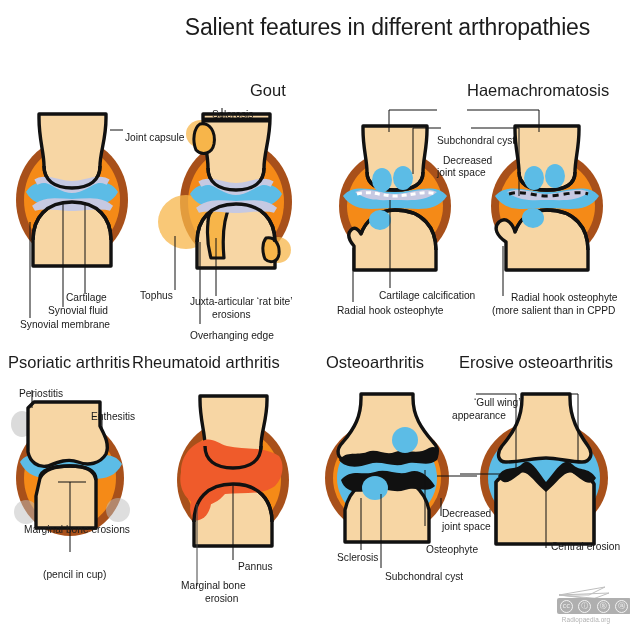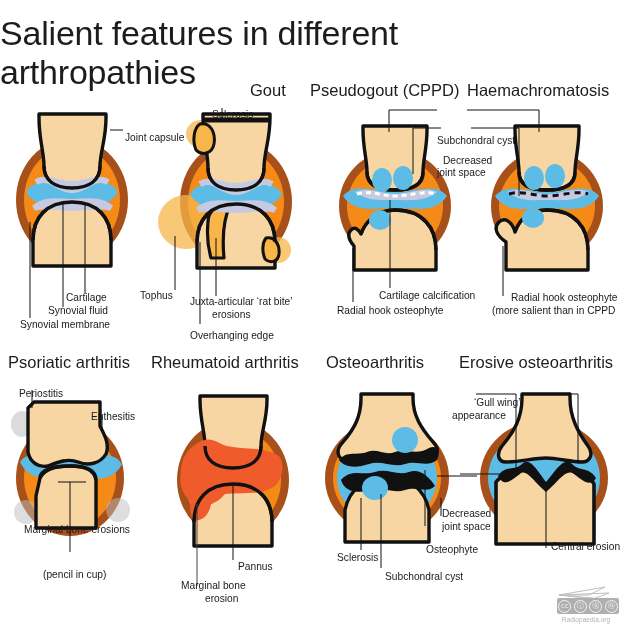--- a/index.html
+++ b/index.html
@@ -3,38 +3,38 @@
 <meta charset="utf-8">
 <style>
   html,body{margin:0;padding:0;}
   body{
     width:630px;height:630px;background:#ffffff;
     font-family:"Liberation Sans","DejaVu Sans",sans-serif;
     color:#1a1a1a;overflow:hidden;position:relative;
   }
   #stage{position:relative;width:630px;height:630px;}
   .title{
-    position:absolute;left:0;top:14px;width:590px;text-align:left;
-    font-size:34px;font-weight:400;letter-spacing:-0.2px;color:#1c1c1c;
+    position:absolute;left:0;top:14px;width:590px;text-align:right;
+    font-size:23px;font-weight:400;letter-spacing:-0.2px;color:#1c1c1c;
   }
   .panel-label{
     position:absolute;font-size:16.5px;font-weight:400;color:#1c1c1c;
     white-space:nowrap;
   }
   .cap{
     position:absolute;font-size:10.2px;line-height:12.4px;color:#1a1a1a;
     white-space:nowrap;
   }
   svg{position:absolute;left:0;top:0;overflow:visible;}
   .wm{
     position:absolute;left:549px;top:585px;width:74px;height:42px;
     opacity:.55;
   }
   .wm-badge{
-    position:absolute;left:8px;top:13px;width:62px;height:16px;
+    position:absolute;left:8px;top:13px;width:74px;height:16px;
     background:#6f6f6f;border-radius:2px;
     display:flex;align-items:center;justify-content:space-around;
   }
   .wm-c{
     width:11px;height:11px;border-radius:50%;
     border:1.1px solid #e8e8e8;color:#e8e8e8;
     font-size:7px;line-height:11px;text-align:center;
     font-family:"DejaVu Sans",sans-serif;
   }
   .wm-txt{
@@ -43,25 +43,24 @@
   }
 </style>
 </head>
 <body>
 
 <div id="stage">
 
   <div class="title">Salient features in different arthropathies</div>
 
   <div class="panel-label" style="left:203px;top:81px;margin-left:47px;">Gout</div>
-  <div class="panel-label" style="left:310px;top:81px;">Pseudogout (CPPD)</div>
   <div class="panel-label" style="left:467px;top:81px;">Haemachromatosis</div>
 
   <div class="panel-label" style="left:8px;top:353px;">Psoriatic arthritis</div>
-  <div class="panel-label" style="left:151px;top:353px;">Rheumatoid arthritis</div>
+  <div class="panel-label" style="left:132px;top:353px;">Rheumatoid arthritis</div>
   <div class="panel-label" style="left:326px;top:353px;">Osteoarthritis</div>
   <div class="panel-label" style="left:459px;top:353px;">Erosive osteoarthritis</div>
 
   <svg width="630" height="630">
     <g transform="translate(14,118)">
 
       <ellipse cx="58" cy="82" rx="56" ry="62" fill="#a8501a"></ellipse>
 
       <ellipse cx="58" cy="82" rx="48" ry="54" fill="#f58a17"></ellipse>
 

